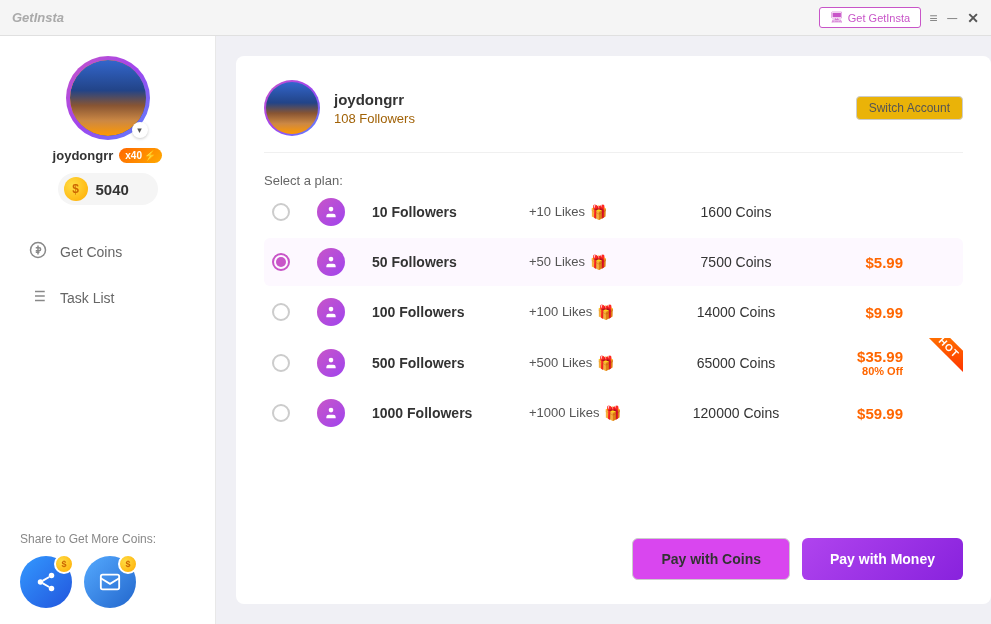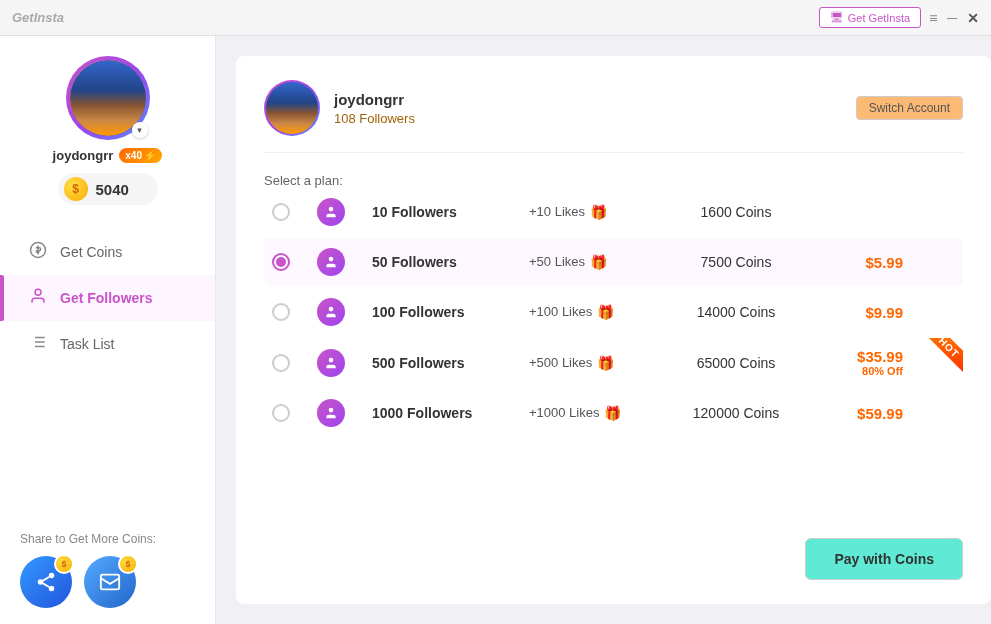--- a/index.html
+++ b/index.html
@@ -307,21 +307,21 @@
       font-weight: 700;
       color: #333;
       margin-bottom: 3px;
     }
     .profile-followers {
       font-size: 13px;
       color: #a16207;
     }
     .switch-account-btn {
       border: 1px solid #ccc;
-      background: #fdba74;
+      background: #eab308;
       padding: 4px 12px;
       border-radius: 4px;
       font-size: 12px;
       color: #555;
       cursor: pointer;
     }
 
     
     .plan-label {
       font-size: 13px;
@@ -432,21 +432,21 @@
     .card-footer {
       display: flex;
       justify-content: flex-end;
       gap: 12px;
       margin-top: 16px;
       padding-top: 12px;
     }
     .pay-coins-btn {
       padding: 12px 28px;
       border: 1.5px solid #ccc;
-      background: #5eead4;
+      background: #d946ef;
       border-radius: 6px;
       font-size: 14px;
       font-weight: 700;
       color: #333;
       cursor: pointer;
     }
     .pay-money-btn {
       padding: 12px 28px;
       border: none;
       background: linear-gradient(135deg, #b044ee, #8822dd);
@@ -503,30 +503,20 @@
     <ul class="nav-list">
       <li class="nav-item">
         <span class="nav-icon">
           <svg width="18" height="18" viewBox="0 0 24 24" fill="none" stroke="#888" stroke-width="2">
             <circle cx="12" cy="12" r="10"></circle>
               <path d="M12 6v12M9 9h4.5a2 2 0 010 4H9"></path>
               <path d="M9 15h5"></path>
           </svg>
         </span>
         <span>Get Coins</span>
-      </li>
-      <li class="nav-item active">
-        <div class="active-bar"></div>
-        <span class="nav-icon">
-          <svg width="18" height="18" viewBox="0 0 24 24" fill="none" stroke="#c855c8" stroke-width="2">
-            <path d="M20 21v-2a4 4 0 00-4-4H8a4 4 0 00-4 4v2"></path>
-            <circle cx="12" cy="7" r="4"></circle>
-          </svg>
-        </span>
-        <span style="color:#c855c8;font-weight:600;">Get Followers</span>
       </li>
       <li class="nav-item">
         <span class="nav-icon">
           <svg width="18" height="18" viewBox="0 0 24 24" fill="none" stroke="#888" stroke-width="2">
             <line x1="8" y1="6" x2="21" y2="6"></line>
               <line x1="8" y1="12" x2="21" y2="12"></line>
               <line x1="8" y1="18" x2="21" y2="18"></line>
             <line x1="3" y1="6" x2="3.01" y2="6"></line>
               <line x1="3" y1="12" x2="3.01" y2="12"></line>
               <line x1="3" y1="18" x2="3.01" y2="18"></line>
@@ -666,18 +656,19 @@
             <span class="gift-icon">🎁</span>
           </span>
           <span class="plan-coins">120000 Coins</span>
           <span class="plan-price">$59.99</span>
         </li>
 
       </ul>
 
       <div class="card-footer">
         <button class="pay-coins-btn">Pay with Coins</button>
+        <button class="pay-money-btn">Pay with Money</button>
       </div>
 
     </div>
   </div>
 
 </div>
 
 </body></html>

